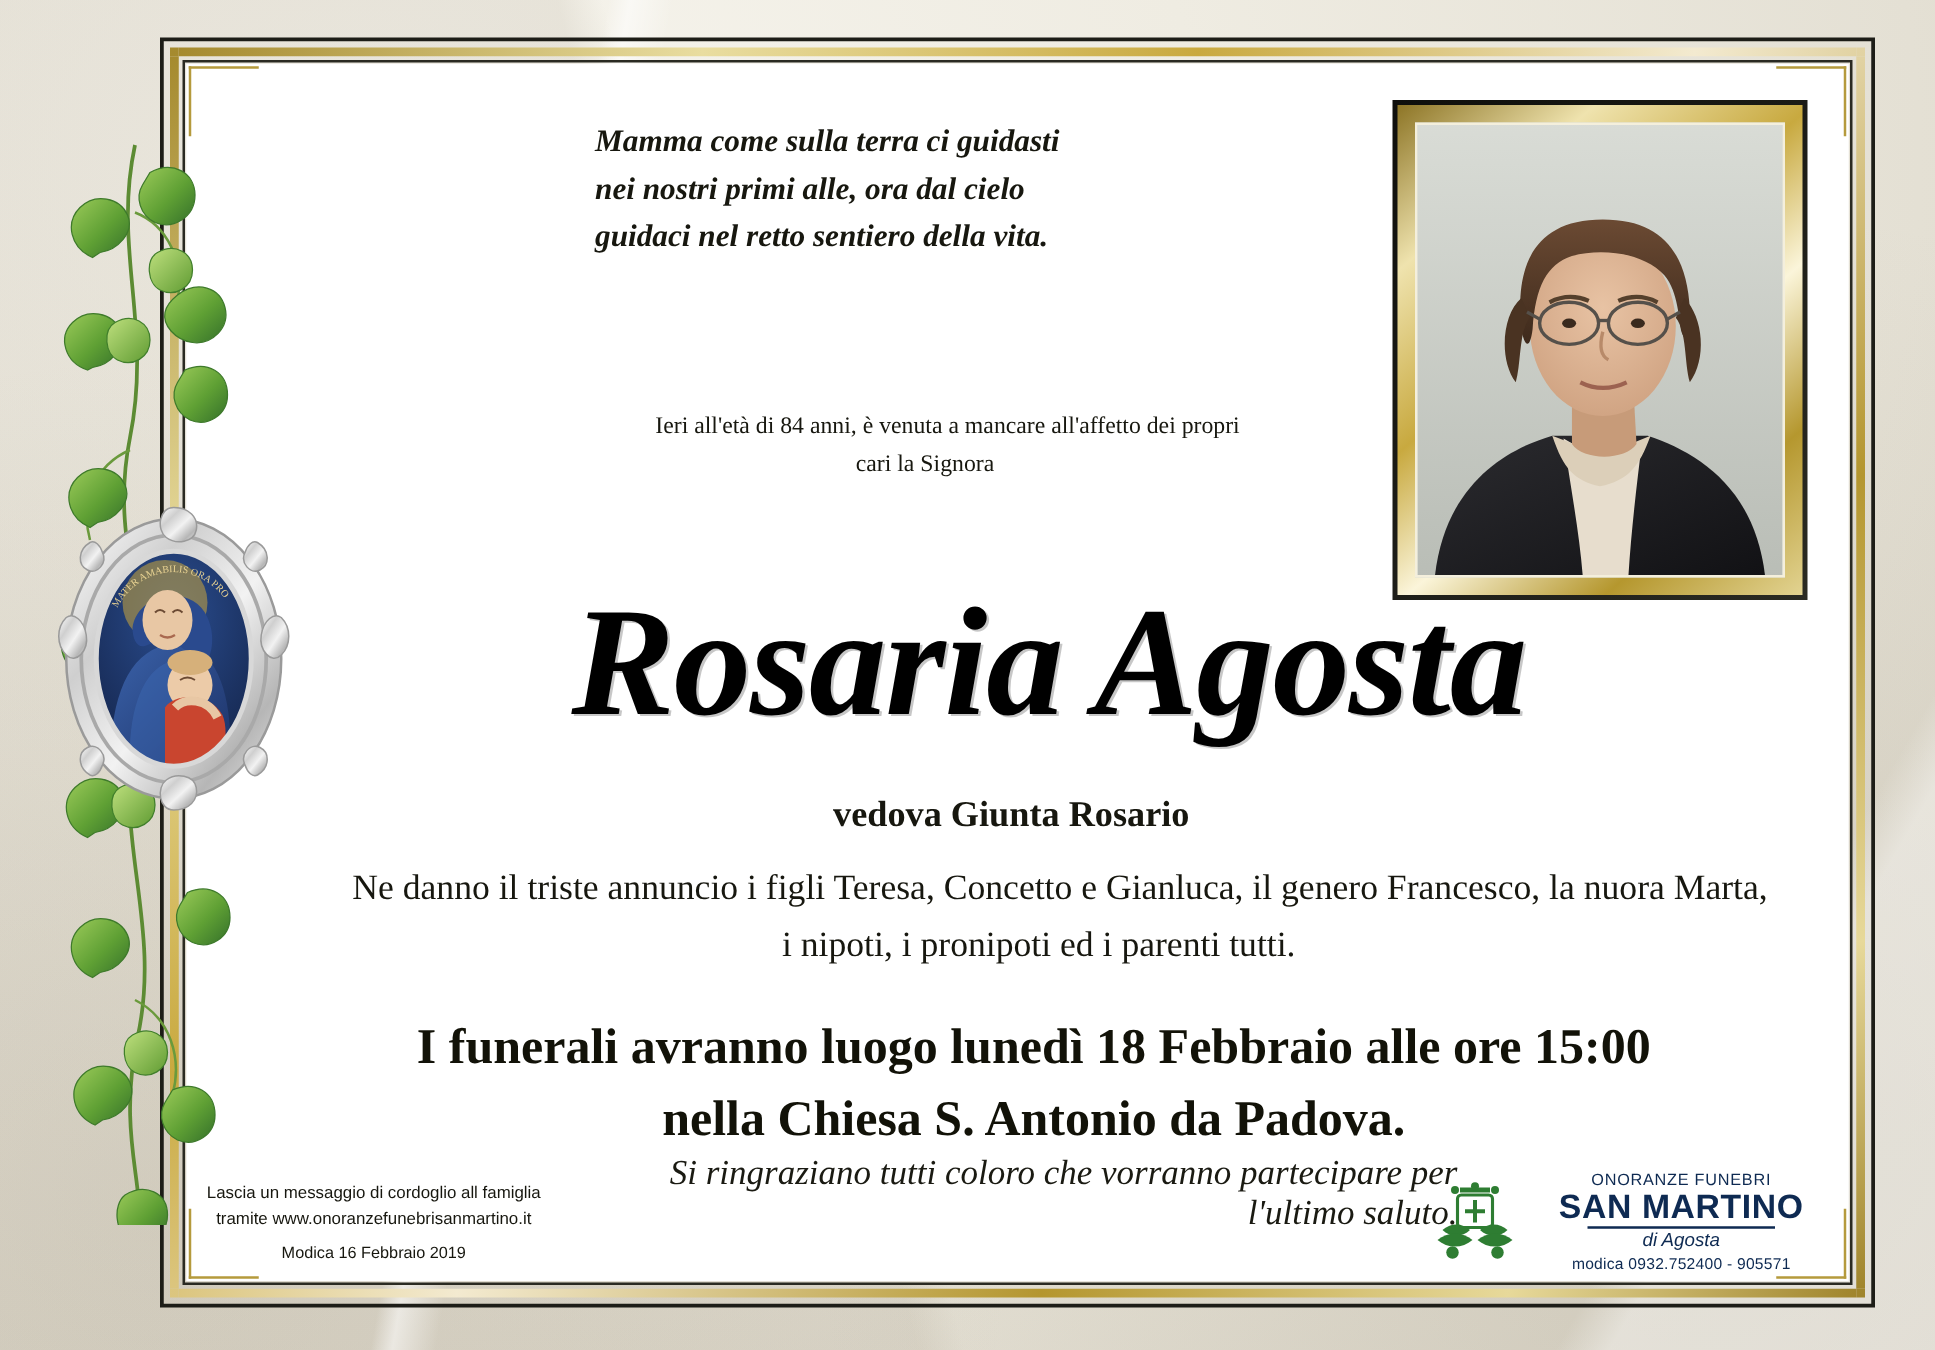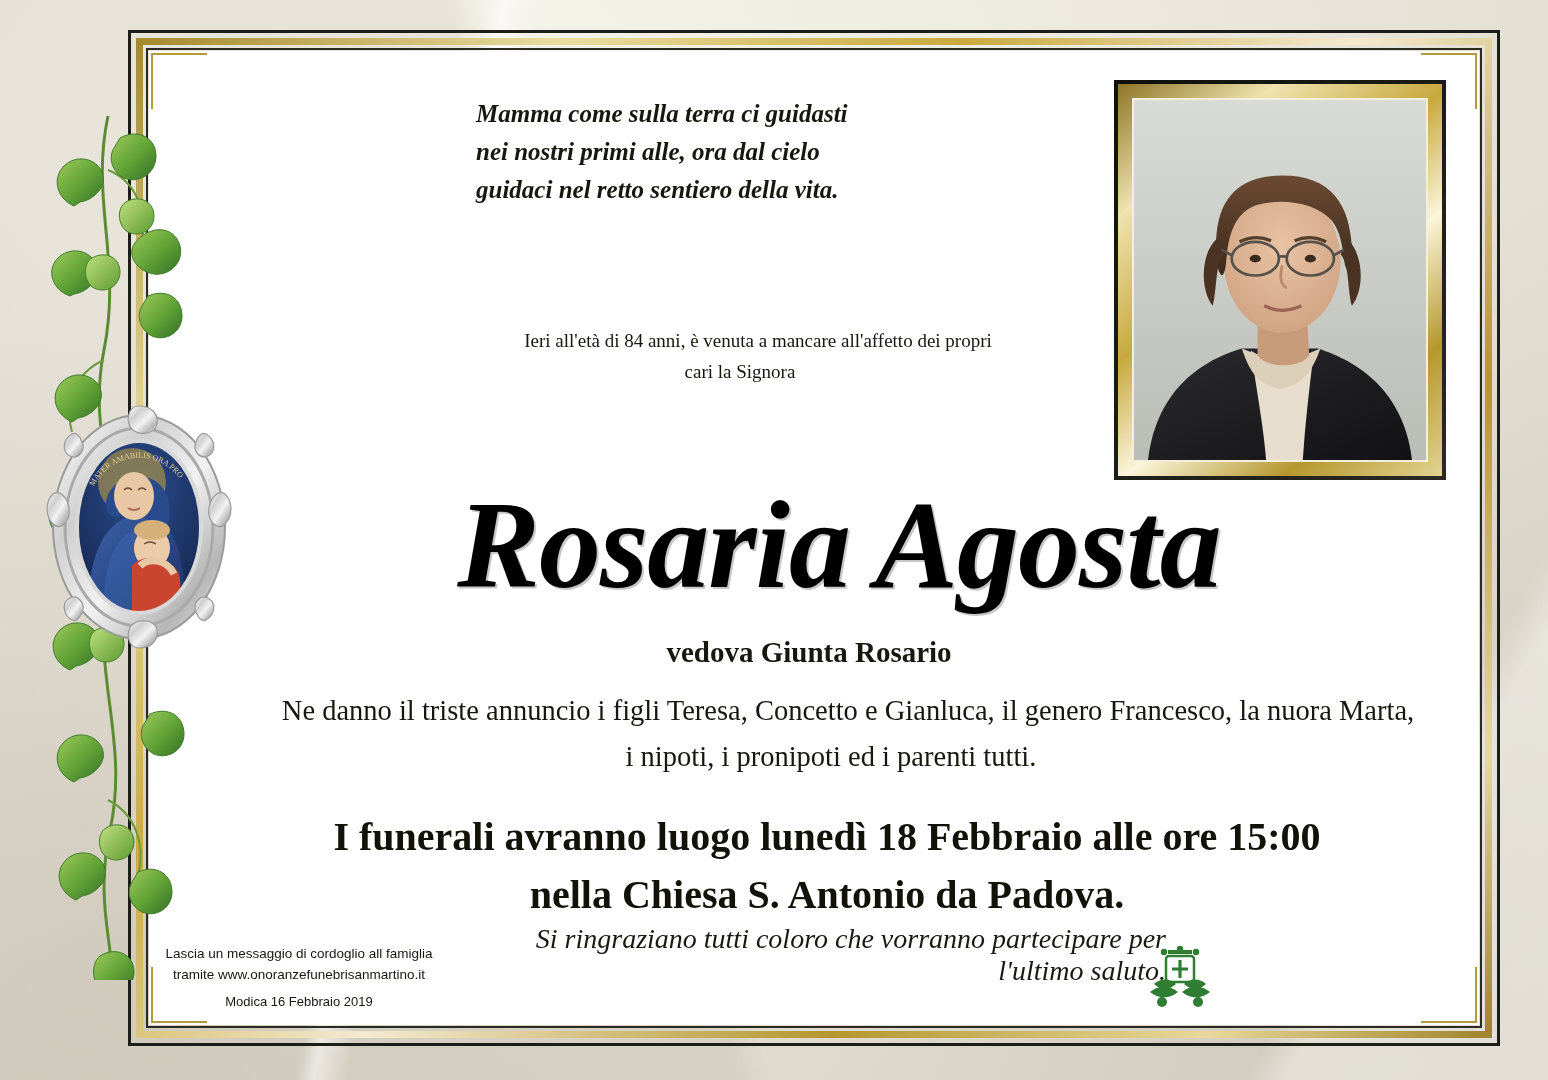--- a/index.html
+++ b/index.html
@@ -172,21 +172,20 @@
     text-align: center;
     font-size: 124px;
     font-weight: bold;
     font-style: italic;
     letter-spacing: -1px;
     color: #000;
     line-height: 1;
     text-shadow: 2px 2px 0 rgba(0,0,0,.22);
     padding-left: 60px;
     box-sizing: border-box;
-    margin-top: 16px;
   }
   .widow {
     position: absolute;
     left: 0;
     top: 588px;
     width: 100%;
     box-sizing: border-box;
     text-align: center;
     font-size: 29px;
     font-weight: bold;
@@ -397,20 +396,27 @@
           <path d="M42 20 v18 M34 29 h16" stroke="#2e7d32" stroke-width="3.2" fill="none"></path>
           <g fill="#2e7d32">
             <path d="M16 44 c6 -6 16 -6 22 0 c-6 6 -16 6 -22 0 z"></path>
             <path d="M46 44 c6 -6 16 -6 22 0 c-6 6 -16 6 -22 0 z"></path>
             <path d="M12 52 c8 -7 20 -7 28 0 c-8 7 -20 7 -28 0 z"></path>
             <path d="M44 52 c8 -7 20 -7 28 0 c-8 7 -20 7 -28 0 z"></path>
             <circle cx="24" cy="62" r="5"></circle>
             <circle cx="60" cy="62" r="5"></circle>
           </g>
         </svg>
+      </div>
+      <div class="fh-text">
+        <div class="fh-l1">ONORANZE FUNEBRI</div>
+        <div class="fh-l2">SAN MARTINO</div>
+        <div class="fh-rule"></div>
+        <div class="fh-l3">di Agosta</div>
+        <div class="fh-l4">modica 0932.752400  -  905571</div>
       </div>
     </div>
 
   </div>
 
   <div class="ivy">
     <svg viewBox="0 0 190 870" width="190" height="870">
       <defs>
         <linearGradient id="lf" x1="0" y1="0" x2="1" y2="1">
           <stop offset="0%" stop-color="#9ccb5a"></stop>

